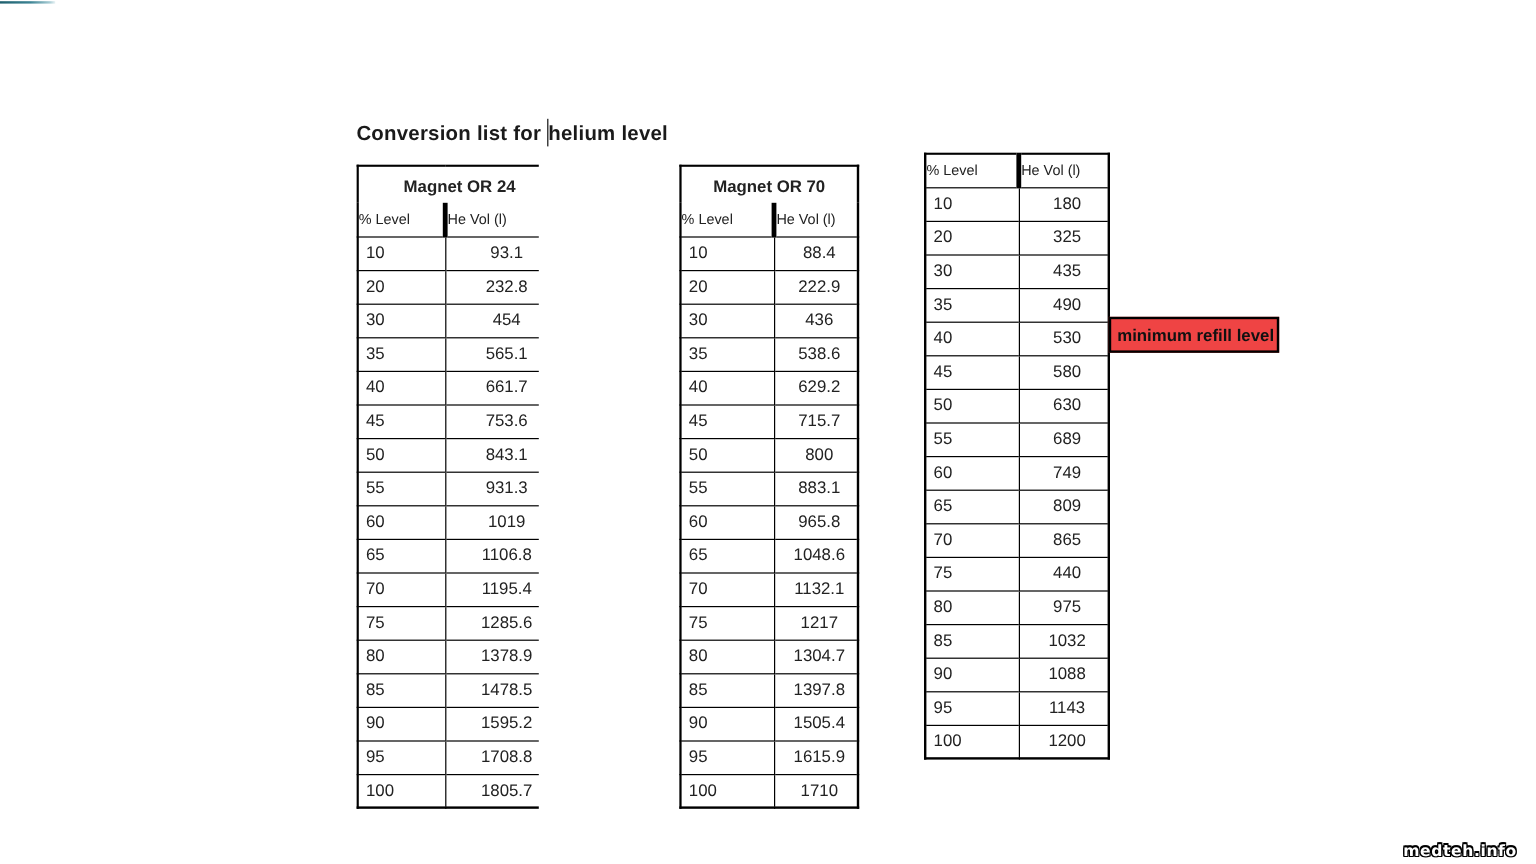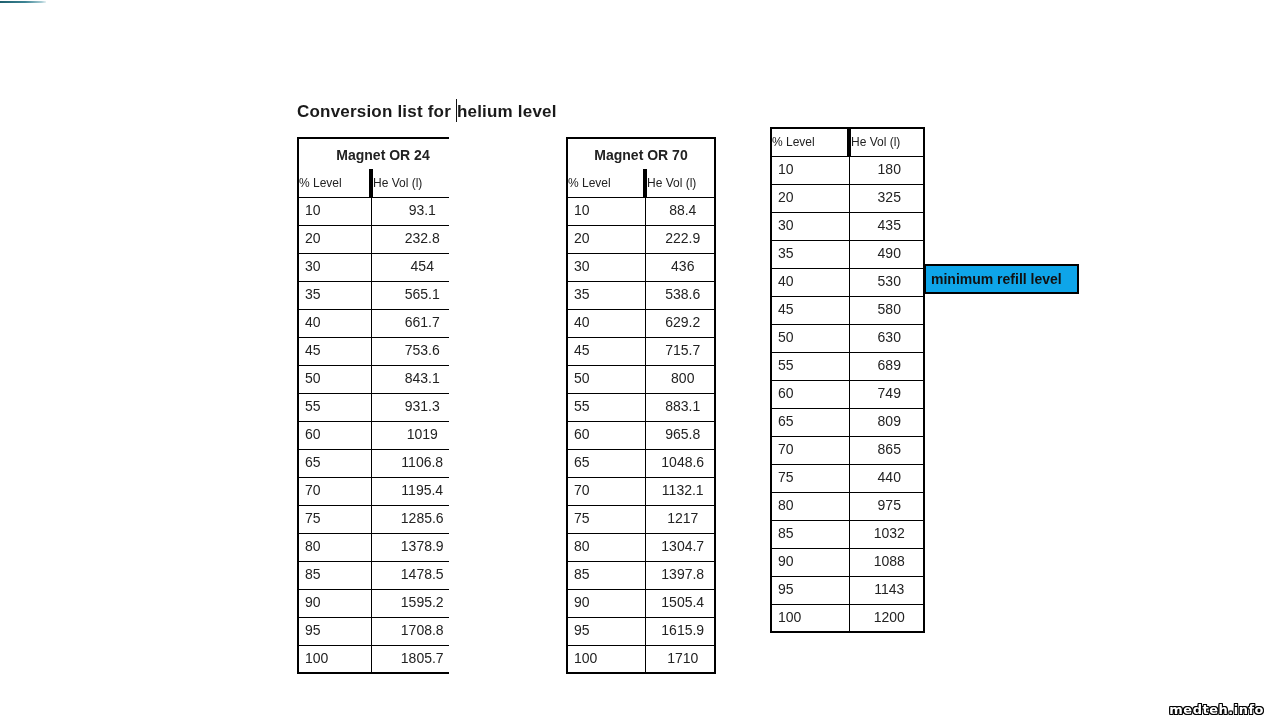--- a/index.html
+++ b/index.html
@@ -79,23 +79,23 @@
     vertical-align: middle;
     padding: 0 0 2px 6px;
     border-top: 1px solid #000;
     text-align: left;
   }
   td.cell.c2 { border-left: 1px solid #000; text-align: center; }
 
   .refill-box {
     position: absolute;
     left: 924px; top: 264px;
-    width: 155px; height: 30px;
+    width: 142px; height: 30px;
     border: 2px solid #000;
-    background: #0ea5e9;
+    background: #ef4444;
     font-weight: bold;
     font-size: 14px;
     line-height: 26px;
     padding-left: 5px;
     color: #111;
     white-space: nowrap;
   }
 
   .watermark {
     position: absolute;

